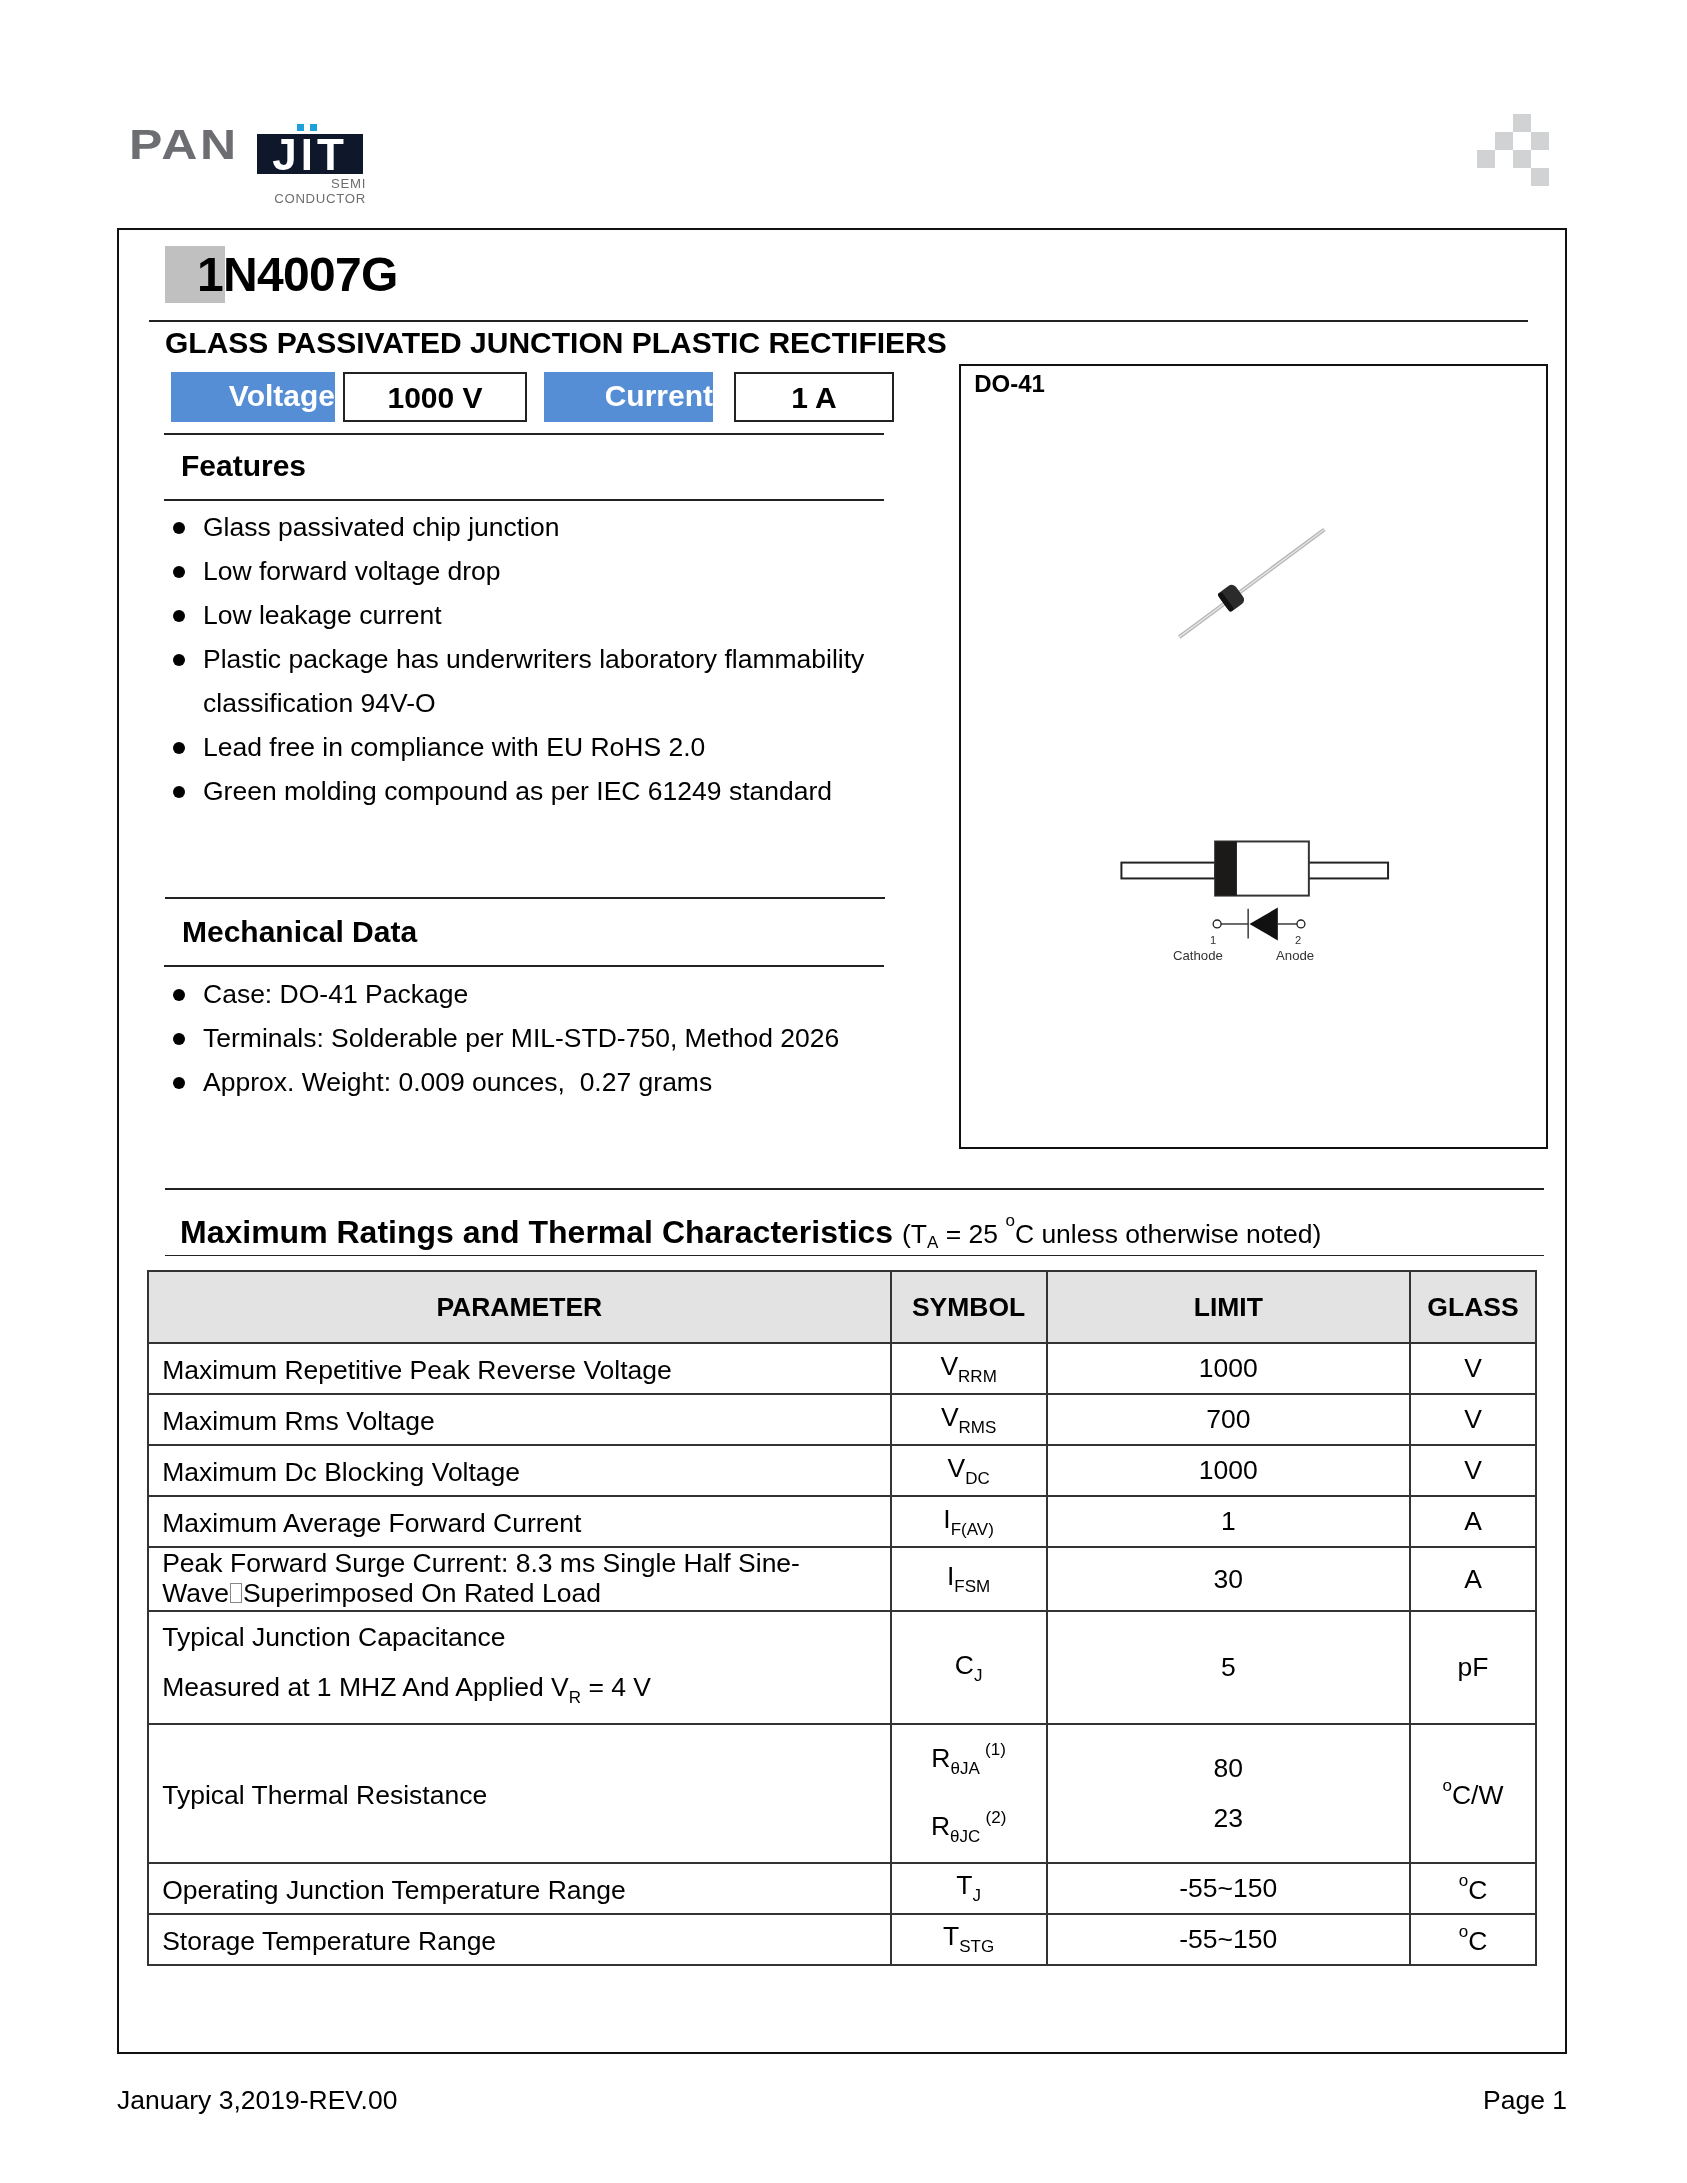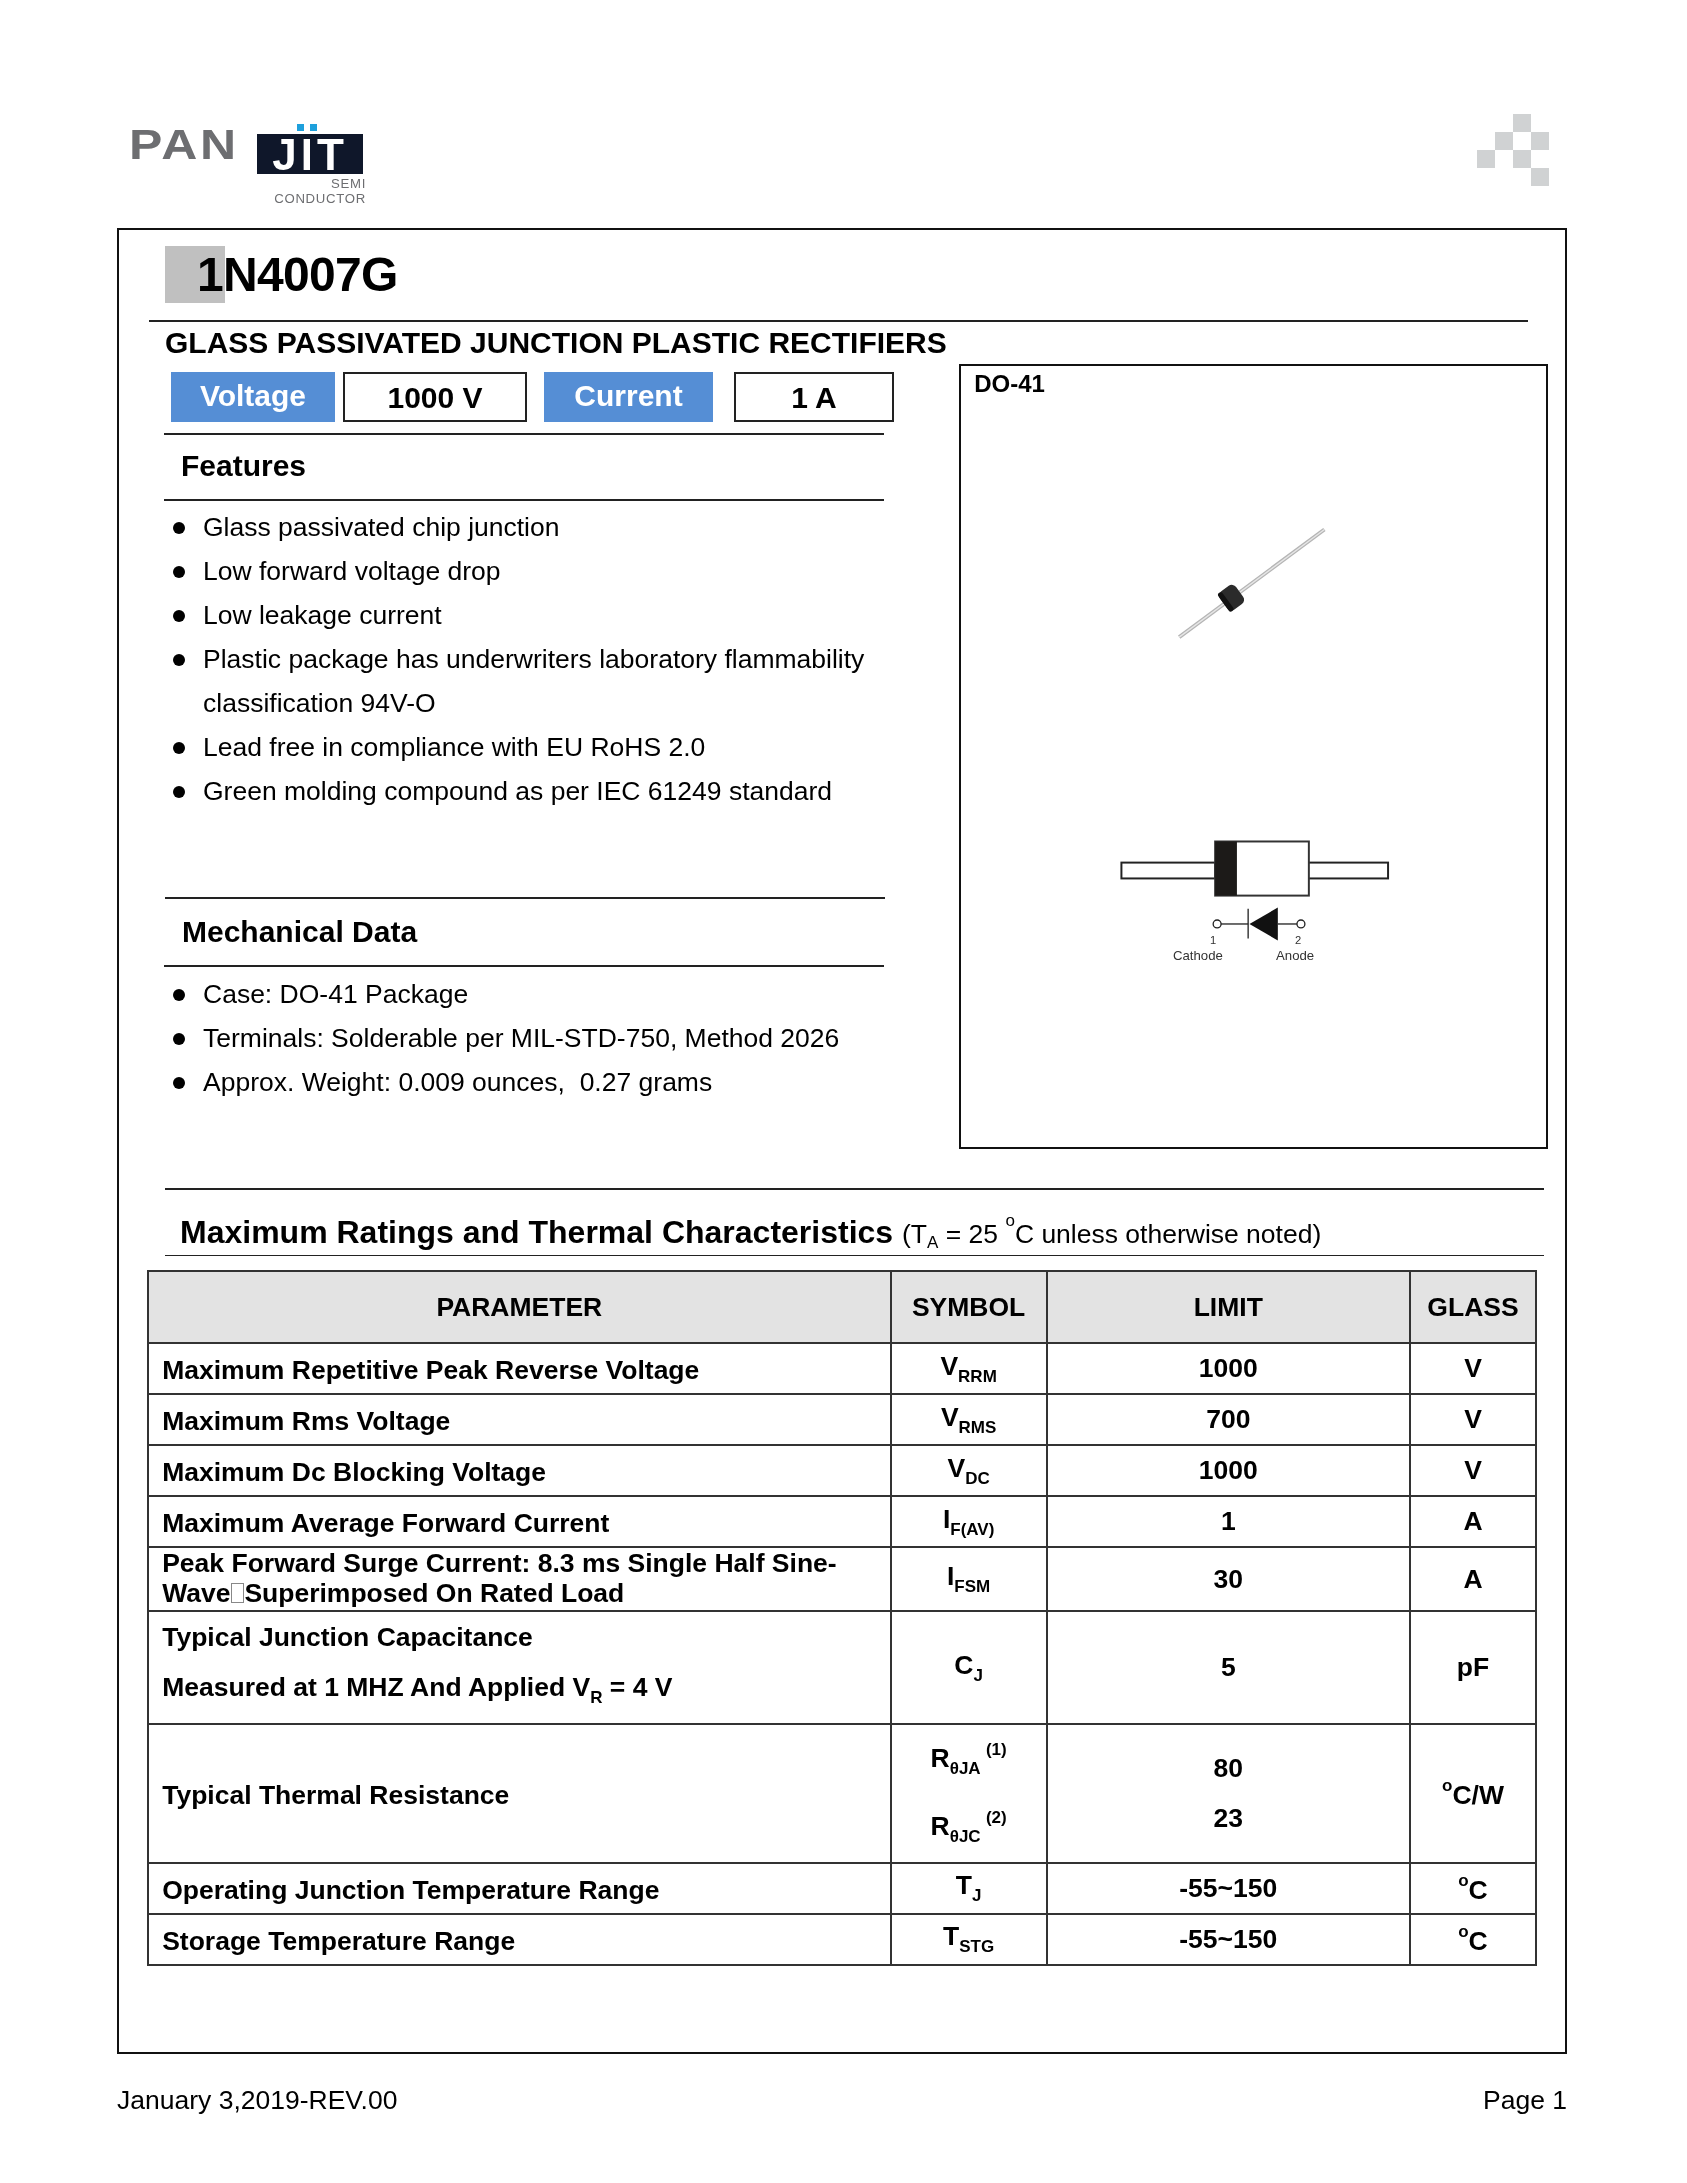--- a/index.html
+++ b/index.html
@@ -24,21 +24,21 @@
   .frame { left: 117px; top: 228px; width: 1450px; height: 1826px; border: 2px solid #111; box-sizing: border-box; }
 
   
   .title-mark { left: 165px; top: 246px; width: 60px; height: 57px; background: #c0c0c0; }
   .title { left: 197px; top: 246px; font-size: 48px; font-weight: bold; line-height: 57px; letter-spacing: -0.7px; }
   .rule { position: absolute; height: 0; border-top: 2px solid #222; }
   .subtitle { left: 165px; top: 324px; font-size: 30px; font-weight: bold; line-height: 37px; }
 
   
   .badge { position: absolute; top: 372px; height: 50px; box-sizing: border-box; font-size: 30px; font-weight: bold; line-height: 48px; text-align: center; }
-  .badge-label { background: #558ed5; color: #fff; }
+  .badge-label { background: #558ed5; color: #fff; text-align: right; }
   .badge-value { border: 2px solid #222; background: #fff; color: #000; }
 
   
   .heading { position: absolute; font-size: 30px; font-weight: bold; line-height: 37px; }
   .bullets { position: absolute; left: 173px; margin: 0; padding: 0; list-style: none; }
   .bullets li { position: relative; font-size: 26.5px; line-height: 44px; height: 44px; padding-left: 30px; white-space: nowrap; }
   .bullets li .dot { position: absolute; left: 0; top: 16.5px; width: 12px; height: 12px; border-radius: 50%; background: #000; }
   .bullets li.cont { padding-left: 30px; }
 
   
@@ -51,21 +51,21 @@
   .ratings-heading { left: 180px; top: 1201px; font-size: 32px; line-height: 40px; white-space: nowrap; }
   .ratings-heading b { font-weight: bold; }
   .ratings-cond { font-size: 26.5px; font-weight: normal; }
   .ratings-cond sub { font-size: 17px; vertical-align: -5.3px; }
   .ratings-cond sup { font-size: 17px; vertical-align: 17px; }
 
   
   table.ratings { position: absolute; left: 147px; top: 1270px; width: 1390px; border-collapse: collapse; font-size: 26.5px; }
   table.ratings th, table.ratings td { border: 2px solid #333; padding: 0 13.2px; box-sizing: border-box; }
   table.ratings th { background: #e3e3e3; font-weight: bold; text-align: center; height: 72px; }
-  table.ratings td { height: 51px; vertical-align: middle; font-weight: bold; }
+  table.ratings td { height: 51px; vertical-align: middle; }
   table.ratings td.param { text-align: left; line-height: 33px; padding-top: 4px; }
   table.ratings td.center { text-align: center; }
   .sym sub { font-size: 17px; vertical-align: -6.6px; }
   .sym sup { font-size: 17px; vertical-align: 12px; margin-left: 5.3px; }
   .deg { font-size: 17px; vertical-align: 13.2px; }
   .param sub { font-size: 17px; vertical-align: -6.6px; }
   .two-line { display: block; line-height: 50px; }
   .boxchar { display: inline-block; width: 10.6px; height: 18.5px; border: 0.7px solid #888; vertical-align: -1.3px; margin: 0 0.7px; }
 
   

